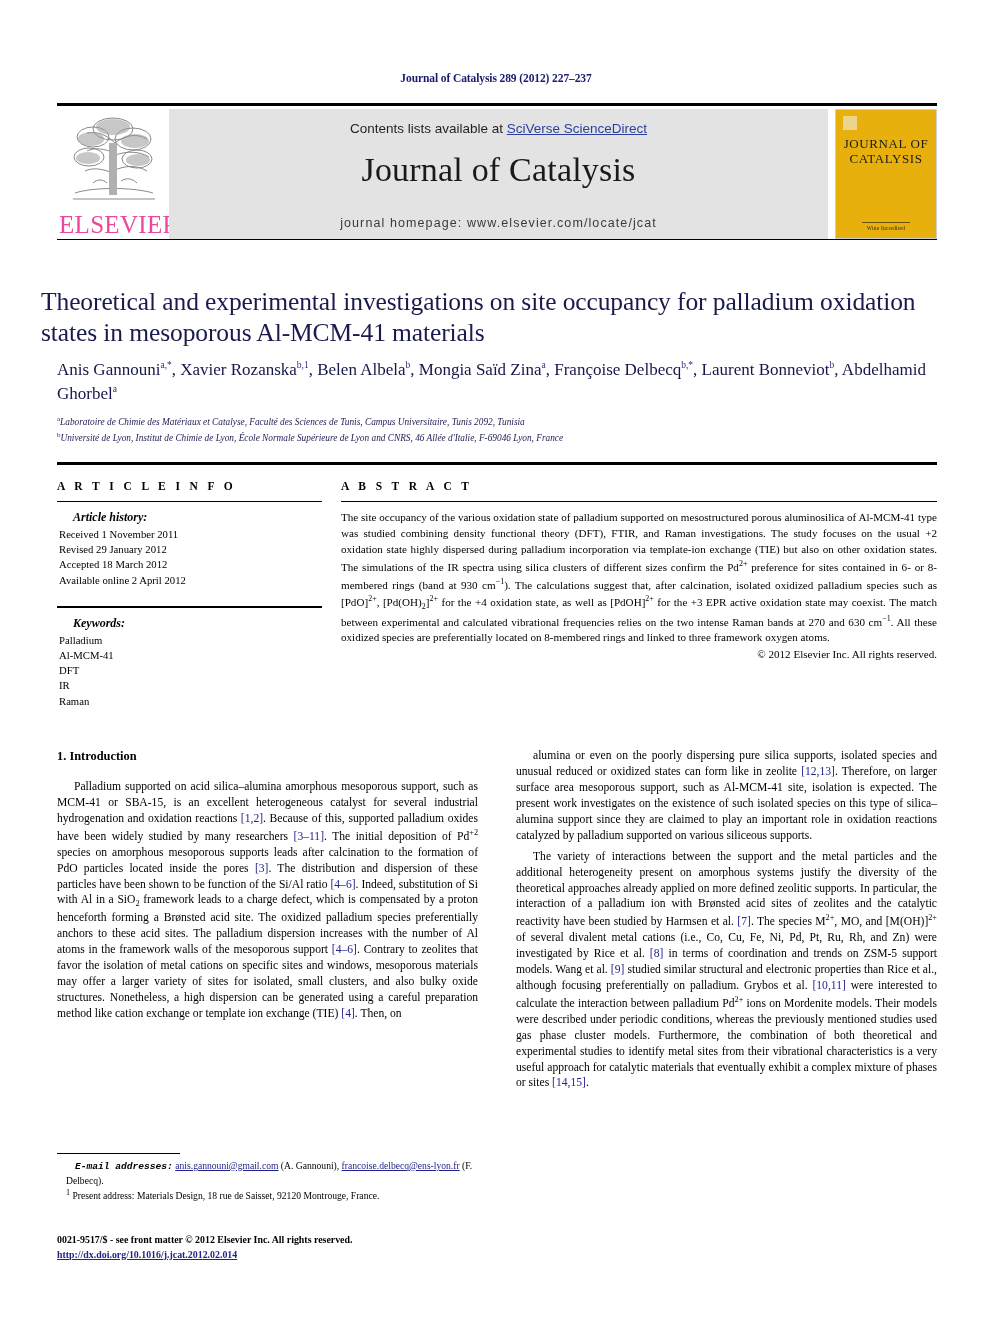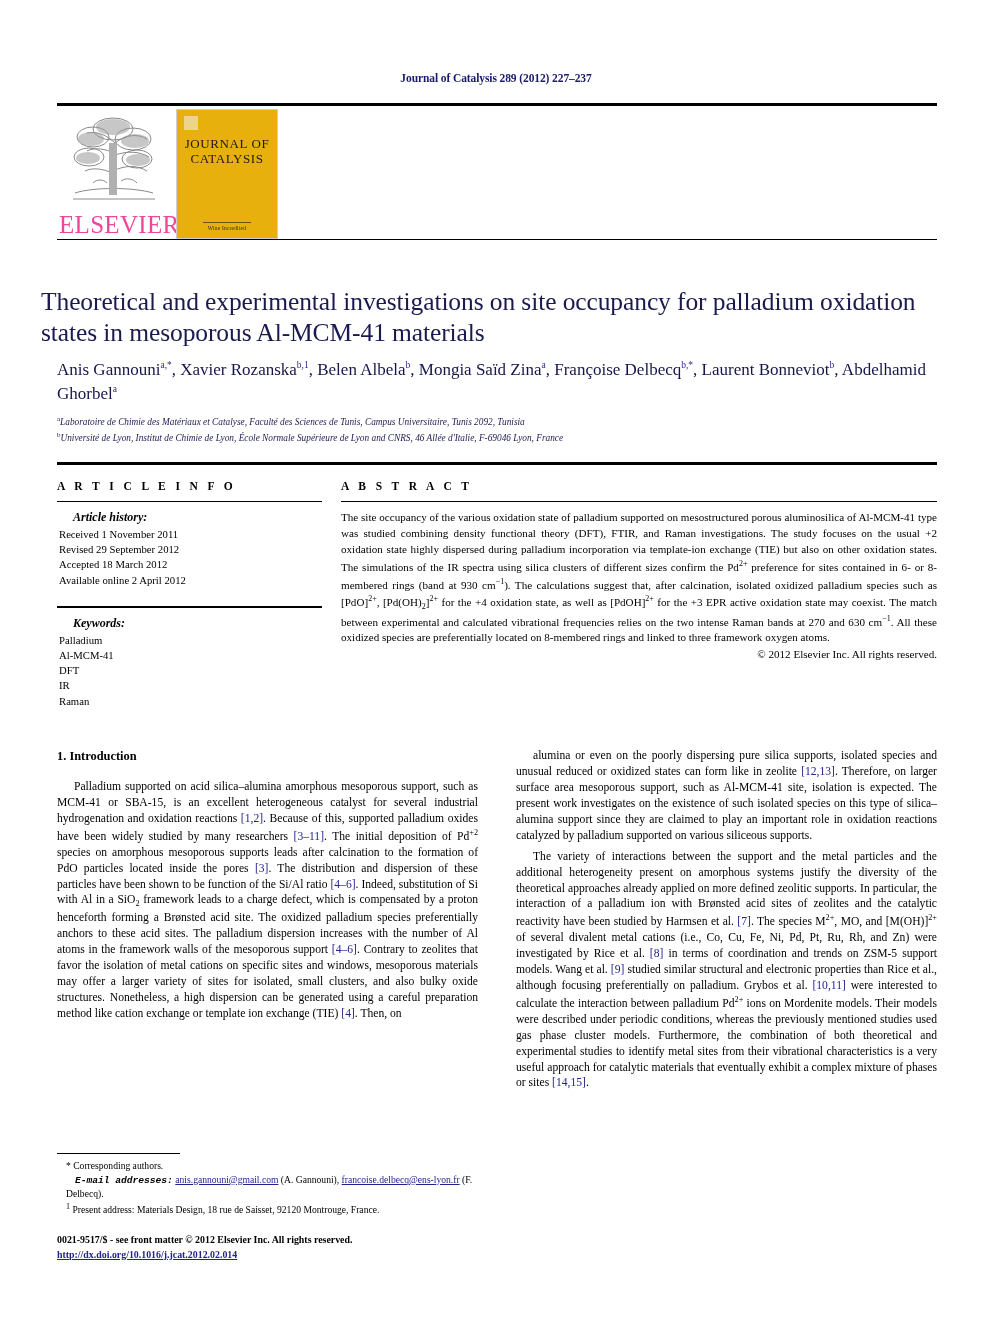--- a/index.html
+++ b/index.html
@@ -350,20 +350,27 @@
             <ellipse cx="28" cy="26" rx="13" ry="7"></ellipse>
             <ellipse cx="72" cy="28" rx="14" ry="7"></ellipse>
             <ellipse cx="25" cy="45" rx="12" ry="6"></ellipse>
             <ellipse cx="75" cy="47" rx="12" ry="6"></ellipse>
           </g>
           <rect x="46" y="30" width="8" height="52" fill="#b0b0b0"></rect>
         </svg>
         <div class="elsevier-word">ELSEVIER</div>
       </div>
 
+      <div class="contents-band">
+        <div class="contents-line">
+          <span>Contents lists available at </span><a class="sd-link" href="#">SciVerse ScienceDirect</a>
+        </div>
+        <div class="journal-title">Journal of Catalysis</div>
+        <div class="homepage-line">journal homepage: www.elsevier.com/locate/jcat</div>
+      </div>
 
       <div class="cover-thumb">
         <div class="cover-elsevier-mark"></div>
         <div class="cover-title">
           <span>JOURNAL OF</span><br>
           <span>CATALYSIS</span>
         </div>
         <div class="cover-footer">
           <span class="bar"></span>
           <span>Wine Incredited</span>
@@ -383,21 +390,21 @@
   </div>
 
   <div class="rule-thick" style="top:462px;"></div>
 
   <div class="info-col">
     <div class="sec-head">A R T I C L E   I N F O</div>
     <div class="hr-sm"></div>
     <div class="info-label">Article history:</div>
     <div class="info-list">
       <div>Received 1 November 2011</div>
-      <div>Revised 29 September 2012</div>
+      <div>Revised 29 January 2012</div>
       <div>Accepted 18 March 2012</div>
       <div>Available online 2 April 2012</div>
     </div>
     <div class="info-block-2">
       <div class="hr-sm thick"></div>
       <div class="info-label">Keywords:</div>
       <div class="info-list">
         <div>Palladium</div>
         <div>Al-MCM-41</div>
         <div>DFT</div>
@@ -419,21 +426,20 @@
     <p>Palladium supported on acid silica–alumina amorphous mesoporous support, such as MCM-41 or SBA-15, is an excellent heterogeneous catalyst for several industrial hydrogenation and oxidation reactions <span class="ref">[1,2]</span>. Because of this, supported palladium oxides have been widely studied by many researchers <span class="ref">[3–11]</span>. The initial deposition of Pd<sup>+2</sup> species on amorphous mesoporous supports leads after calcination to the formation of PdO particles located inside the pores <span class="ref">[3]</span>. The distribution and dispersion of these particles have been shown to be function of the Si/Al ratio <span class="ref">[4–6]</span>. Indeed, substitution of Si with Al in a SiO<sub>2</sub> framework leads to a charge defect, which is compensated by a proton henceforth forming a Brønsted acid site. The oxidized palladium species preferentially anchors to these acid sites. The palladium dispersion increases with the number of Al atoms in the framework walls of the mesoporous support <span class="ref">[4–6]</span>. Contrary to zeolites that favor the isolation of metal cations on specific sites and windows, mesoporous materials may offer a larger variety of sites for isolated, small clusters, and also bulky oxide structures. Nonetheless, a high dispersion can be generated using a careful preparation method like cation exchange or template ion exchange (TIE) <span class="ref">[4]</span>. Then, on</p>
   </div>
 
   <div class="body-col right">
     <p>alumina or even on the poorly dispersing pure silica supports, isolated species and unusual reduced or oxidized states can form like in zeolite <span class="ref">[12,13]</span>. Therefore, on larger surface area mesoporous support, such as Al-MCM-41 site, isolation is expected. The present work investigates on the existence of such isolated species on this type of silica–alumina support since they are claimed to play an important role in oxidation reactions catalyzed by palladium supported on various siliceous supports.</p>
     <p>The variety of interactions between the support and the metal particles and the additional heterogeneity present on amorphous systems justify the diversity of the theoretical approaches already applied on more defined zeolitic supports. In particular, the interaction of a palladium ion with Brønsted acid sites of zeolites and the catalytic reactivity have been studied by Harmsen et al. <span class="ref">[7]</span>. The species M<sup>2+</sup>, MO, and [M(OH)]<sup>2+</sup> of several divalent metal cations (i.e., Co, Cu, Fe, Ni, Pd, Pt, Ru, Rh, and Zn) were investigated by Rice et al. <span class="ref">[8]</span> in terms of coordination and trends on ZSM-5 support models. Wang et al. <span class="ref">[9]</span> studied similar structural and electronic properties than Rice et al., although focusing preferentially on palladium. Grybos et al. <span class="ref">[10,11]</span> were interested to calculate the interaction between palladium Pd<sup>2+</sup> ions on Mordenite models. Their models were described under periodic conditions, whereas the previously mentioned studies used gas phase cluster models. Furthermore, the combination of both theoretical and experimental studies to identify metal sites from their vibrational characteristics is a very useful approach for catalytic materials that eventually exhibit a complex mixture of phases or sites <span class="ref">[14,15]</span>.</p>
   </div>
 
   <div class="footnotes">
     <div class="fn-rule"></div>
-    <p class="fn-line" style="padding-left:9px;">* Corresponding authors.</p>
     <p class="fn-line fn-indent">
       <span class="fn-ital">E-mail addresses:</span>
       <a class="mail" href="#">anis.gannouni@gmail.com</a>
       <span>(A. Gannouni),</span>
       <a class="mail" href="#">francoise.delbecq@ens-lyon.fr</a>
       <span>(F. Delbecq).</span>
     </p>
     <p class="fn-line" style="padding-left:9px;">
       <sup>1</sup>
       <span>Present address: Materials Design, 18 rue de Saisset, 92120 Montrouge, France.</span>

